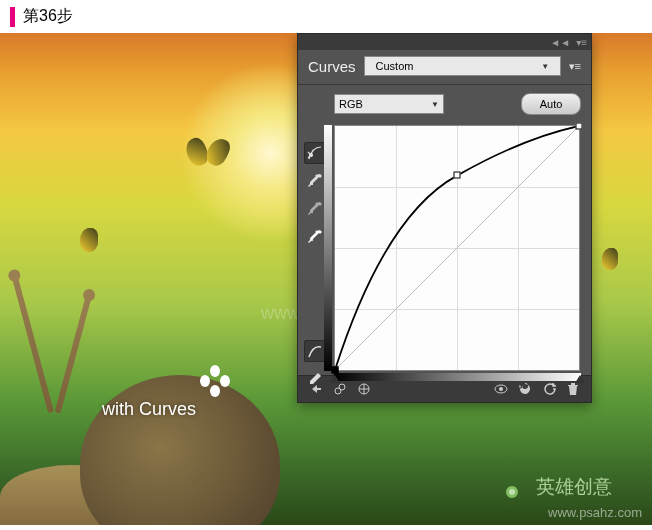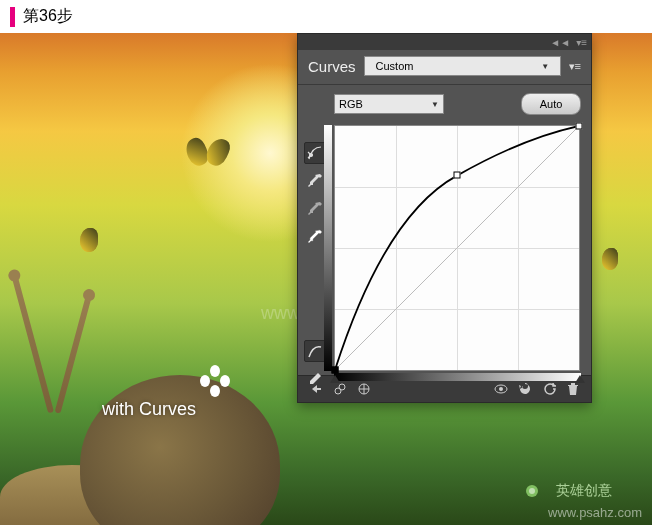--- a/index.html
+++ b/index.html
@@ -21,21 +21,21 @@
 .snail{position:absolute;bottom:-30px;left:-40px;width:340px;height:280px}
 .shell{position:absolute;bottom:0;right:20px;width:200px;height:180px;background:radial-gradient(ellipse at 40% 40%,#8a7548,#6a5838,#4a3828);border-radius:50% 50% 45% 45%}
 .snail-body{position:absolute;bottom:10px;left:40px;width:180px;height:80px;background:linear-gradient(180deg,#a89058,#786038);border-radius:40% 60% 20% 20%}
 .antenna{position:absolute;width:6px;background:linear-gradient(180deg,#9a8050,#786038);border-radius:3px}
 .antenna.a1{height:140px;bottom:140px;left:70px;transform:rotate(-15deg)}
 .antenna.a2{height:120px;bottom:140px;left:110px;transform:rotate(15deg)}
 .antenna-tip{position:absolute;top:-8px;left:-3px;width:12px;height:12px;background:#9a8050;border-radius:50%}
 .with-curves{position:absolute;bottom:105px;left:102px;color:#fff;font-size:18px;text-shadow:0 0 4px rgba(0,0,0,0.5)}
 .watermark1{position:absolute;top:280px;left:50%;transform:translate(-50%,-50%);color:rgba(255,255,255,0.25);font-size:18px;pointer-events:none}
 .watermark2{position:absolute;bottom:5px;right:10px;color:rgba(255,255,255,0.5);font-size:13px}
-.brand{position:absolute;bottom:25px;right:40px;color:rgba(220,255,200,0.7);font-size:14px;display:flex;align-items:center;gap:16px}
+.brand{position:absolute;bottom:25px;right:40px;color:rgba(220,255,200,0.7);font-size:19px;display:flex;align-items:flex-end;gap:16px}
 .panel{position:absolute;top:0;right:60px;width:295px;background:#535353;border:1px solid #2a2a2a;box-shadow:0 4px 12px rgba(0,0,0,0.4);font-size:11px;color:#ddd}
 .panel-topbar{height:16px;background:#3a3a3a;display:flex;justify-content:flex-end;align-items:center;padding:0 4px;gap:6px}
 .panel-topbar span{color:#999;font-size:10px;cursor:pointer}
 .panel-tabs{display:flex;background:#3a3a3a;border-bottom:1px solid #2a2a2a}
 .tab{padding:5px 12px;font-size:11px;color:#ccc;letter-spacing:0.5px}
 .tab.active{background:#535353}
 .panel-row{display:flex;align-items:center;padding:6px 10px;gap:8px}
 .label{font-size:15px;font-weight:normal;color:#eee}
 .preset-select{flex:1;height:20px;background:#e8e8e8;border:1px solid #888;color:#000;font-size:11px;padding:0 11px;display:flex;align-items:center;justify-content:space-between}
 .dropdown-arrow{font-size:8px;color:#333}

